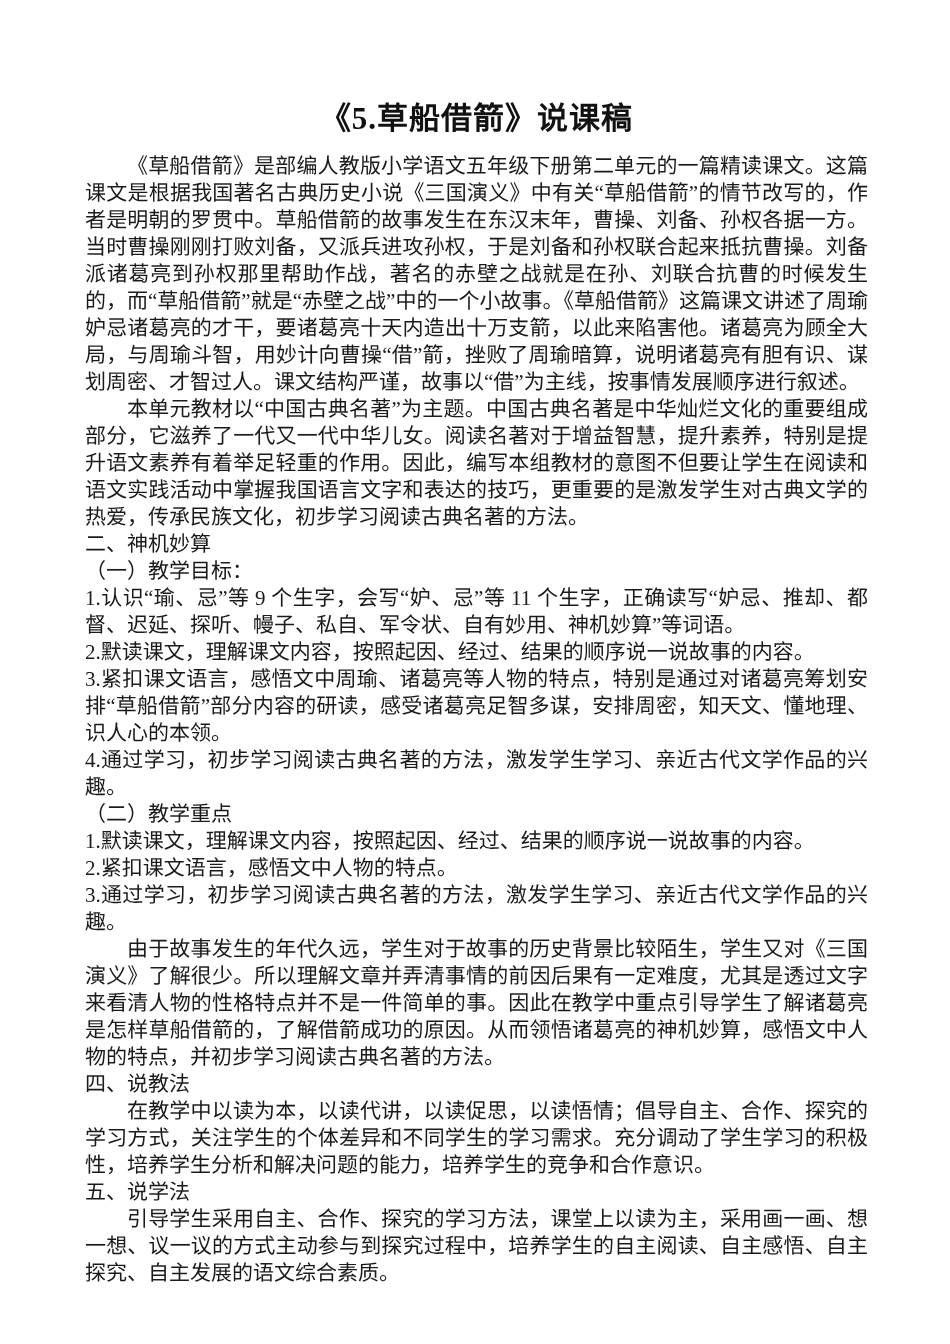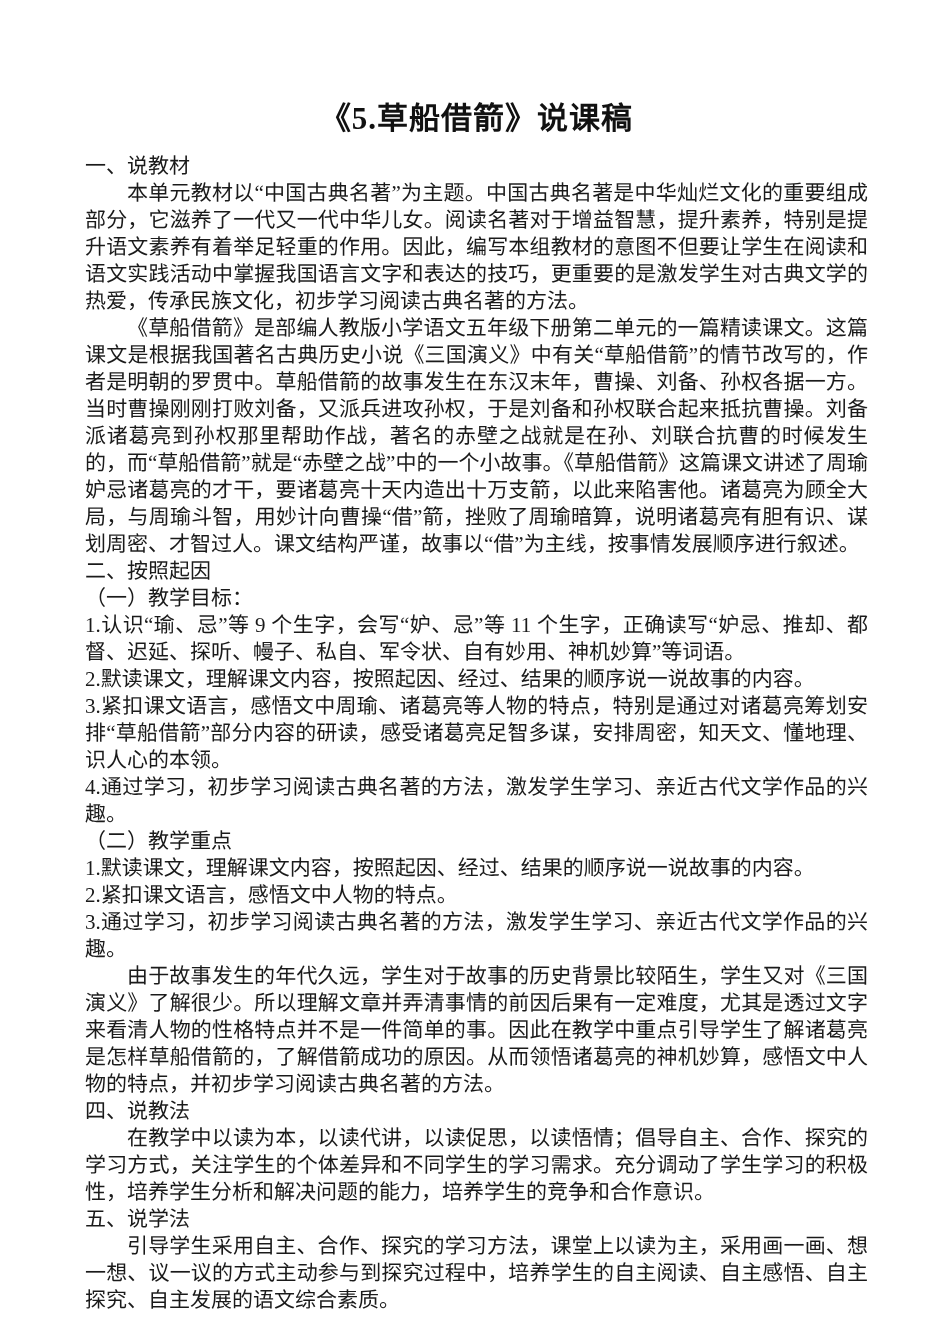--- a/index.html
+++ b/index.html
@@ -42,24 +42,23 @@
   .doc-body p.flush {
     text-indent: 0;
   }
 </style>
 </head>
 <body>
 
 <div class="page">
   <h1 class="doc-title">《5.草船借箭》说课稿</h1>
   <div class="doc-body">
-      <p class="heading">一、说教材</p>
+      <p class="indent">《草船借箭》是部编人教版小学语文五年级下册第二单元的一篇精读课文。这篇课文是根据我国著名古典历史小说《三国演义》中有关“草船借箭”的情节改写的，作者是明朝的罗贯中。草船借箭的故事发生在东汉末年，曹操、刘备、孙权各据一方。当时曹操刚刚打败刘备，又派兵进攻孙权，于是刘备和孙权联合起来抵抗曹操。刘备派诸葛亮到孙权那里帮助作战，著名的赤壁之战就是在孙、刘联合抗曹的时候发生的，而“草船借箭”就是“赤壁之战”中的一个小故事。《草船借箭》这篇课文讲述了周瑜妒忌诸葛亮的才干，要诸葛亮十天内造出十万支箭，以此来陷害他。诸葛亮为顾全大局，与周瑜斗智，用妙计向曹操“借”箭，挫败了周瑜暗算，说明诸葛亮有胆有识、谋划周密、才智过人。课文结构严谨，故事以“借”为主线，按事情发展顺序进行叙述。</p>
       <p class="indent">本单元教材以“中国古典名著”为主题。中国古典名著是中华灿烂文化的重要组成部分，它滋养了一代又一代中华儿女。阅读名著对于增益智慧，提升素养，特别是提升语文素养有着举足轻重的作用。因此，编写本组教材的意图不但要让学生在阅读和语文实践活动中掌握我国语言文字和表达的技巧，更重要的是激发学生对古典文学的热爱，传承民族文化，初步学习阅读古典名著的方法。</p>
-      <p class="indent">《草船借箭》是部编人教版小学语文五年级下册第二单元的一篇精读课文。这篇课文是根据我国著名古典历史小说《三国演义》中有关“草船借箭”的情节改写的，作者是明朝的罗贯中。草船借箭的故事发生在东汉末年，曹操、刘备、孙权各据一方。当时曹操刚刚打败刘备，又派兵进攻孙权，于是刘备和孙权联合起来抵抗曹操。刘备派诸葛亮到孙权那里帮助作战，著名的赤壁之战就是在孙、刘联合抗曹的时候发生的，而“草船借箭”就是“赤壁之战”中的一个小故事。《草船借箭》这篇课文讲述了周瑜妒忌诸葛亮的才干，要诸葛亮十天内造出十万支箭，以此来陷害他。诸葛亮为顾全大局，与周瑜斗智，用妙计向曹操“借”箭，挫败了周瑜暗算，说明诸葛亮有胆有识、谋划周密、才智过人。课文结构严谨，故事以“借”为主线，按事情发展顺序进行叙述。</p>
-      <p class="heading">二、按照起因</p>
+      <p class="heading">二、神机妙算</p>
       <p class="flush">（一）教学目标：</p>
       <p class="flush">1.认识“瑜、忌”等 9 个生字，会写“妒、忌”等 11 个生字，正确读写“妒忌、推却、都督、迟延、探听、幔子、私自、军令状、自有妙用、神机妙算”等词语。</p>
       <p class="flush">2.默读课文，理解课文内容，按照起因、经过、结果的顺序说一说故事的内容。</p>
       <p class="flush">3.紧扣课文语言，感悟文中周瑜、诸葛亮等人物的特点，特别是通过对诸葛亮筹划安排“草船借箭”部分内容的研读，感受诸葛亮足智多谋，安排周密，知天文、懂地理、识人心的本领。</p>
       <p class="flush">4.通过学习，初步学习阅读古典名著的方法，激发学生学习、亲近古代文学作品的兴趣。</p>
       <p class="flush">（二）教学重点</p>
       <p class="flush">1.默读课文，理解课文内容，按照起因、经过、结果的顺序说一说故事的内容。</p>
       <p class="flush">2.紧扣课文语言，感悟文中人物的特点。</p>
       <p class="flush">3.通过学习，初步学习阅读古典名著的方法，激发学生学习、亲近古代文学作品的兴趣。</p>
       <p class="indent">由于故事发生的年代久远，学生对于故事的历史背景比较陌生，学生又对《三国演义》了解很少。所以理解文章并弄清事情的前因后果有一定难度，尤其是透过文字来看清人物的性格特点并不是一件简单的事。因此在教学中重点引导学生了解诸葛亮是怎样草船借箭的，了解借箭成功的原因。从而领悟诸葛亮的神机妙算，感悟文中人物的特点，并初步学习阅读古典名著的方法。</p>

